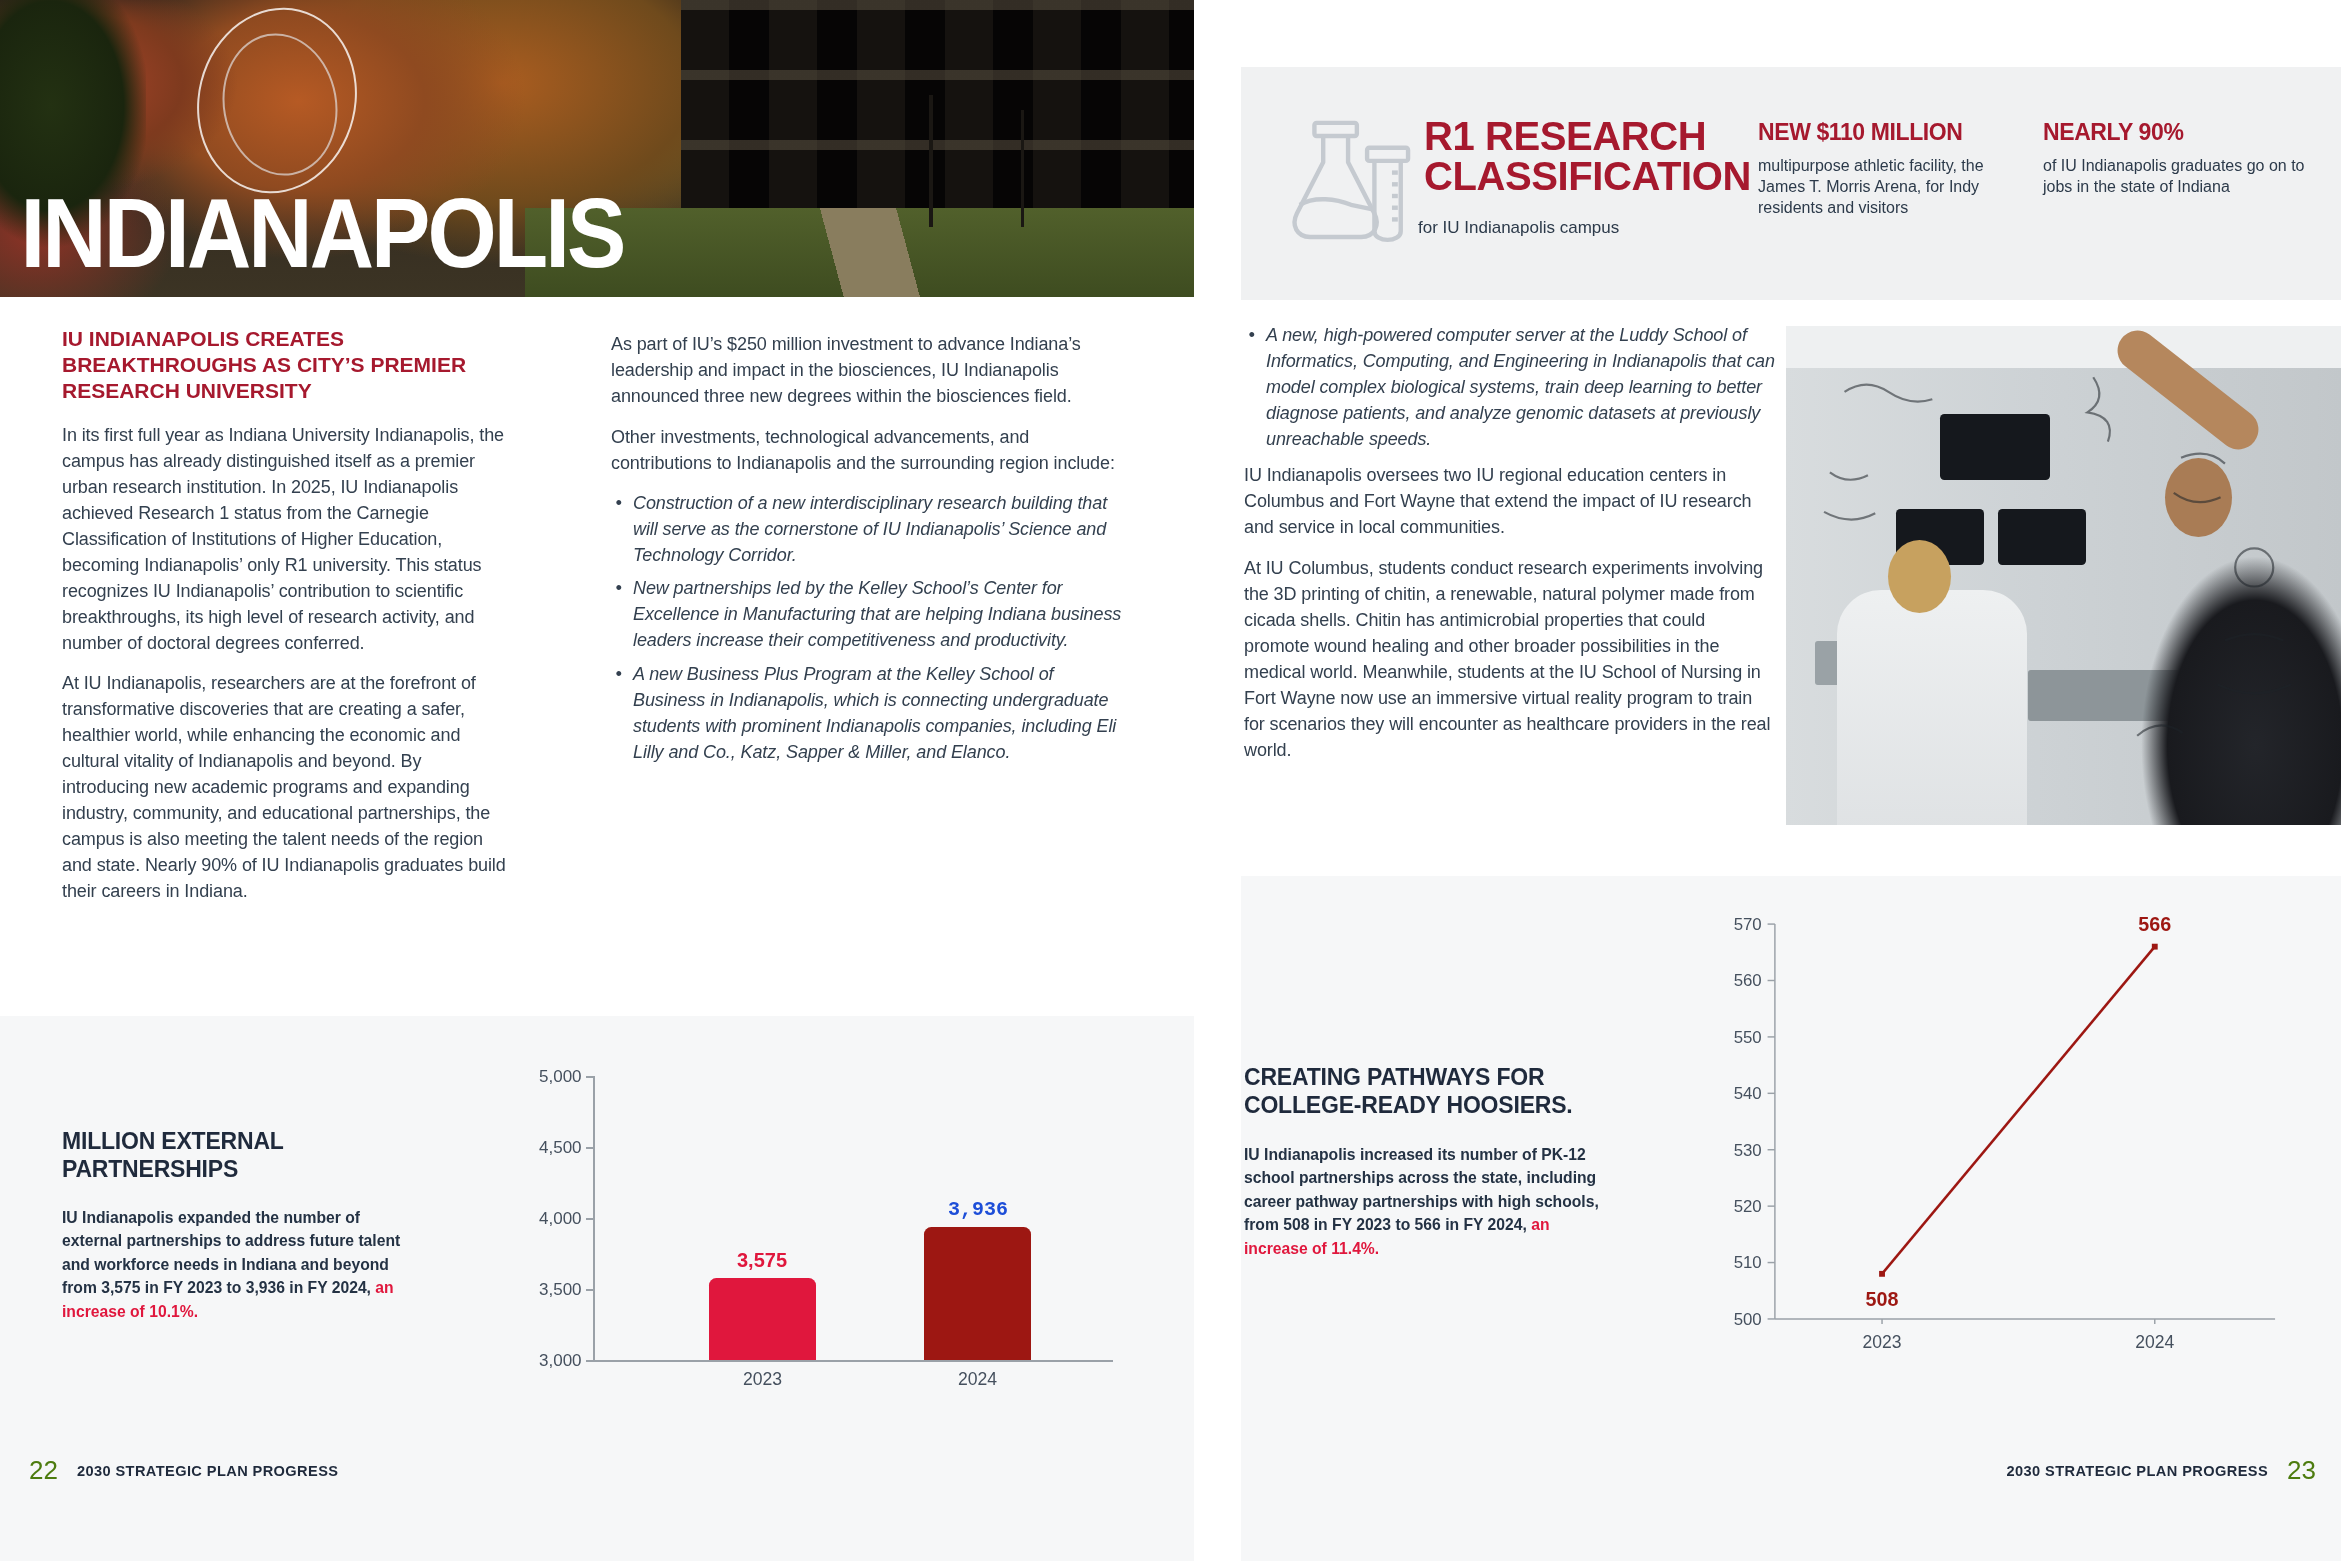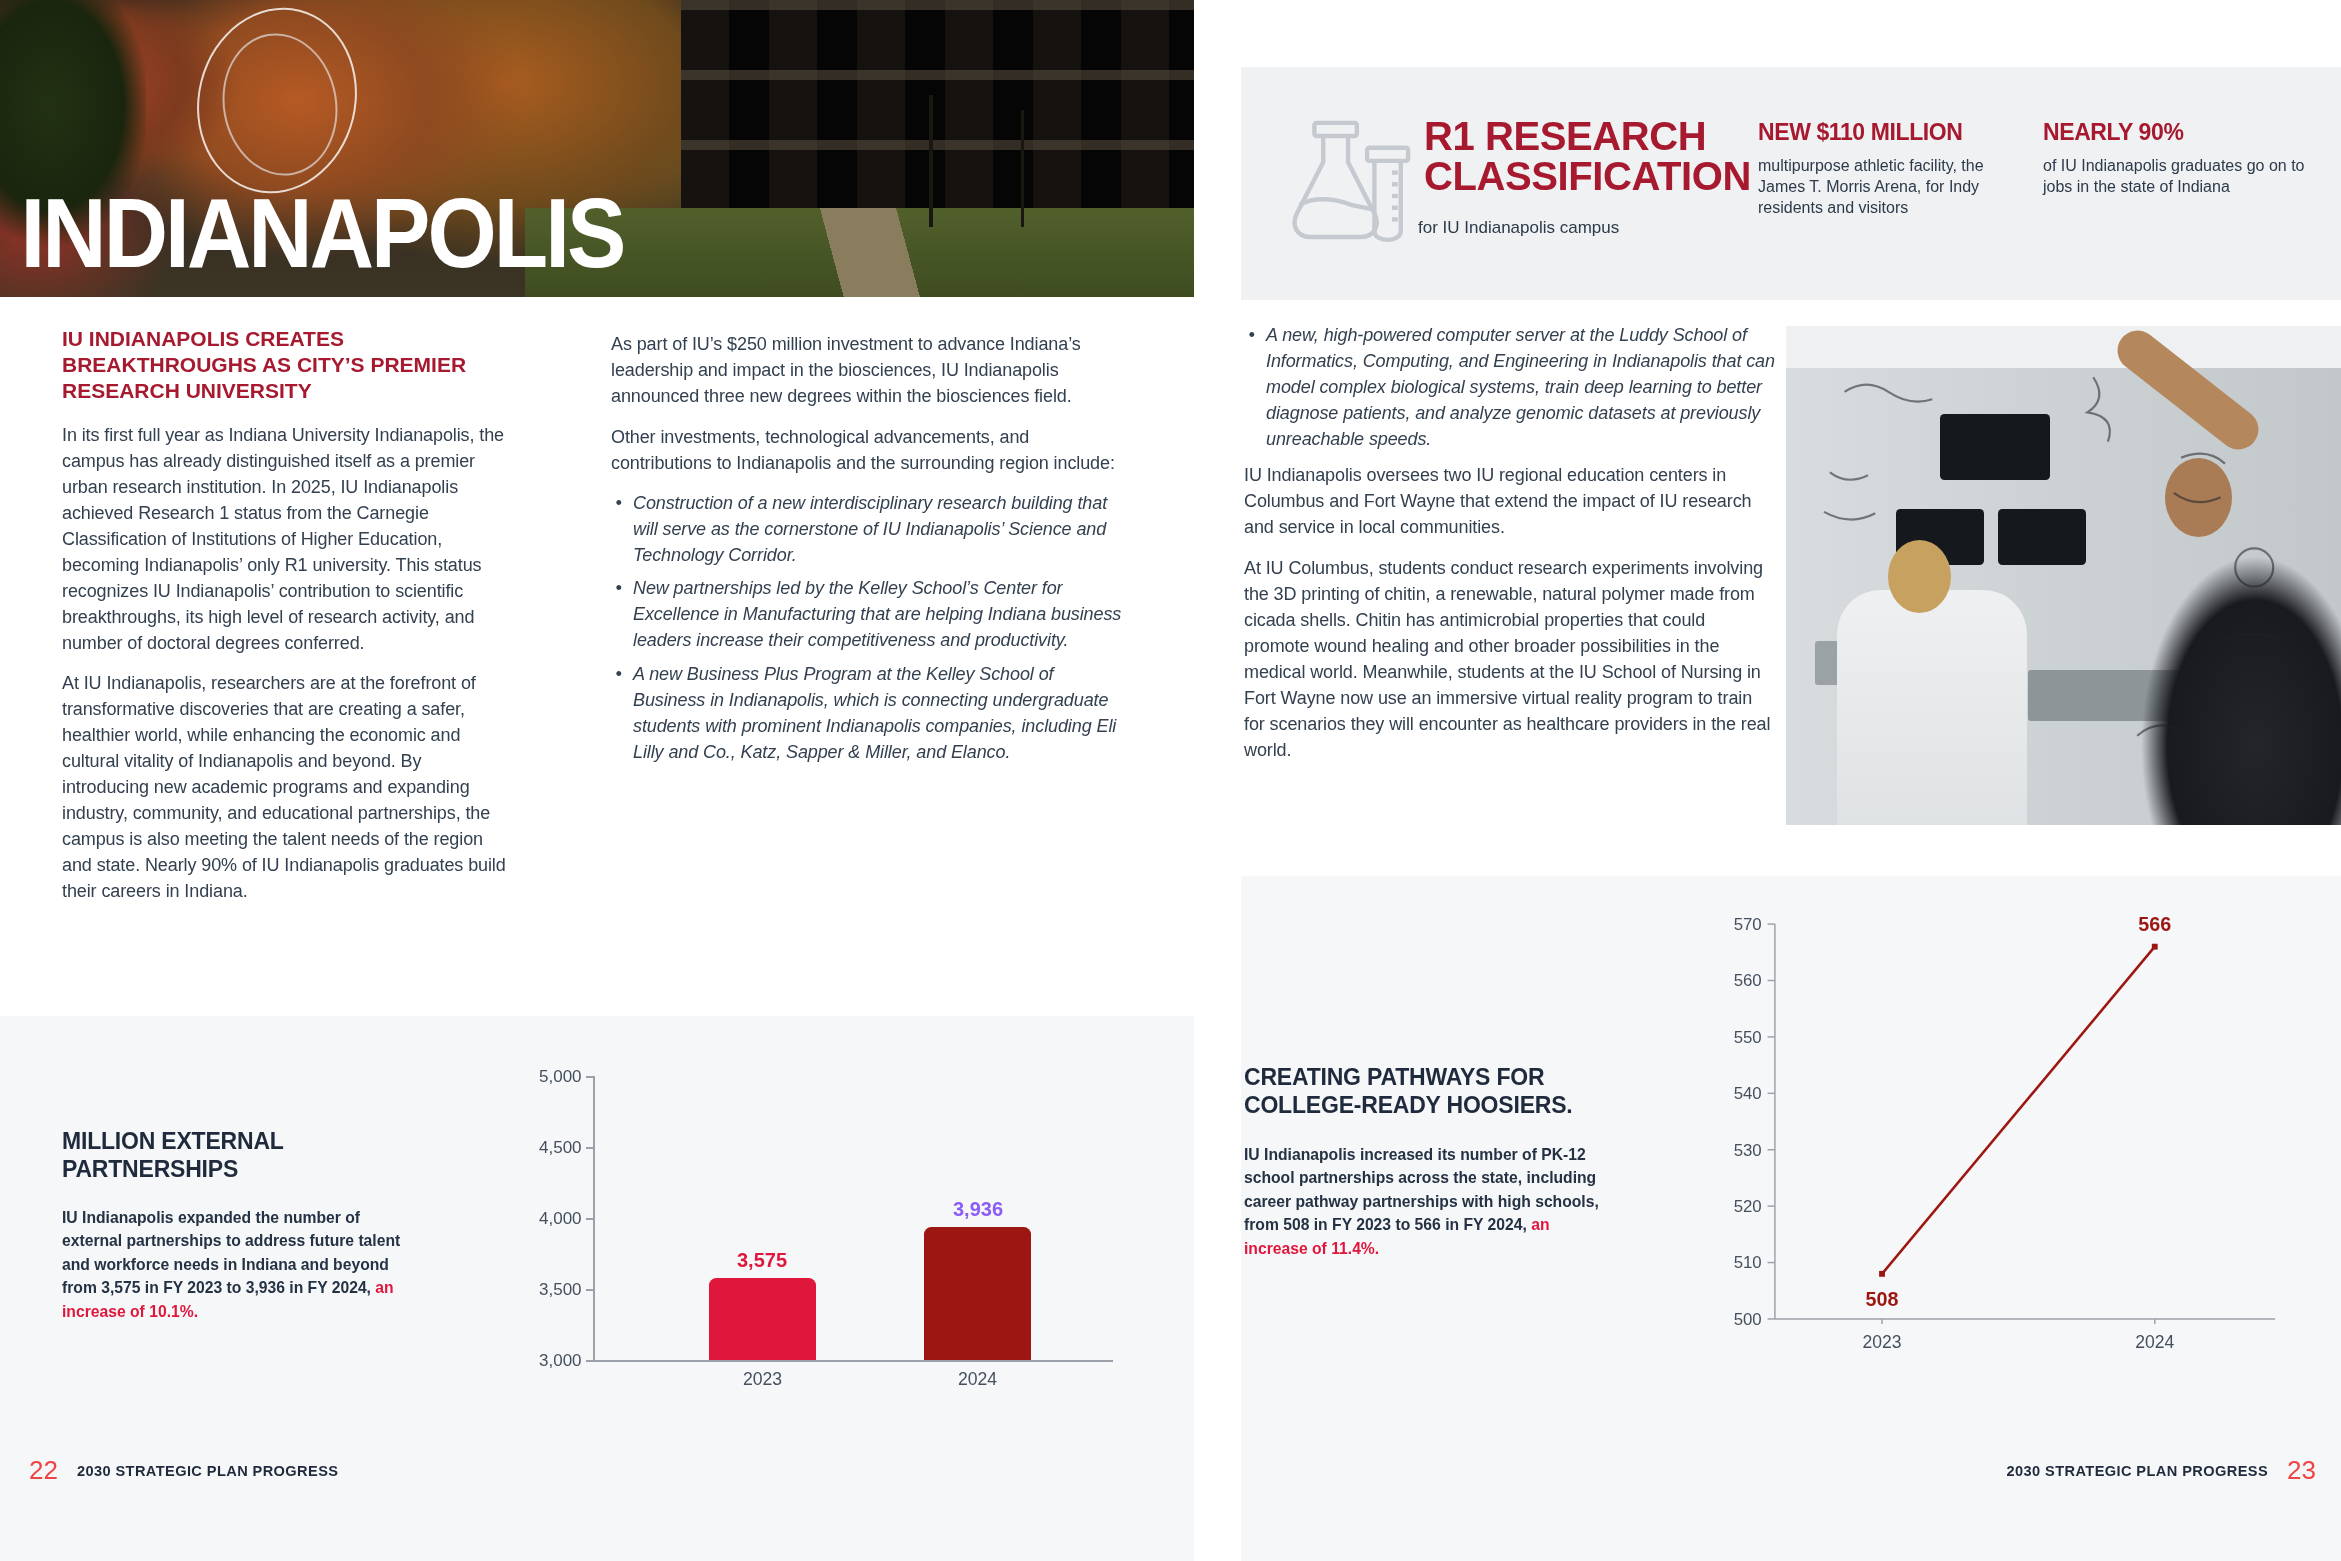--- a/index.html
+++ b/index.html
@@ -81,21 +81,21 @@
   #bar-chart{left:539px;top:1063px;width:574px;height:331px;}
   #line-chart{left:1713px;top:908px;width:564px;height:468px;}
   .axis{position:absolute;background:#9aa1a8;}
   .ytick-label{position:absolute;font-size:17px;color:#45505e;text-align:right;}
   .xtick-label{position:absolute;font-size:17.6px;color:#45505e;text-align:center;}
   .bar{position:absolute;border-radius:7.3px 7.3px 0 0;}
   .bar-value{position:absolute;font-size:20px;font-weight:800;text-align:center;}
 
   
   .footer{position:absolute;display:flex;align-items:center;gap:19px;color:#16243d;}
-  .footer .pn{font-size:26px;font-weight:400;color:#ef4444;}
+  .footer .pn{font-size:26px;font-weight:400;color:#4d7c0f;}
   .footer .lbl{font-size:14.6px;letter-spacing:0.4px;font-weight:600;color:#1f2a3c;}
   .footer .lbl b{font-weight:800;}
 </style>
 </head>
 <body>
 
 <div id="spread">
 
   <div class="band-stats"></div>
   <div class="band-left-bottom"></div>
@@ -199,21 +199,21 @@
       <div class="axis" style="left: 47px; top: 155px; width: 7.3px; height: 1.5px;"></div>
       <div class="ytick-label" style="left: 0px; top: 146px; width: 41px;">4,000</div>
       <div class="axis" style="left: 47px; top: 84px; width: 7.3px; height: 1.5px;"></div>
       <div class="ytick-label" style="left: 0px; top: 75px; width: 41px;">4,500</div>
       <div class="axis" style="left: 47px; top: 13px; width: 7.3px; height: 1.5px;"></div>
       <div class="ytick-label" style="left: 0px; top: 4.4px; width: 41px;">5,000</div>
       <div class="bar" style="left: 170px; top: 215px; width: 107px; height: 82px; background: rgb(224, 23, 61);"></div>
       <div class="bar-value" style="left: 157px; top: 186px; width: 132px; color: rgb(224, 23, 61);">3,575</div>
       <div class="xtick-label" style="left: 165px; top: 306px; width: 117px;">2023</div>
       <div class="bar" style="left: 385px; top: 164px; width: 107px; height: 133px; background: rgb(157, 23, 18);"></div>
-      <div class="bar-value" style="left: 373px; top: 135px; width: 132px; color: #8b5cf6;">3,936</div>
+      <div class="bar-value" style="left: 373px; top: 135px; width: 132px; color: #1d4ed8; font-family: Liberation Mono, monospace;">3,936</div>
       <div class="xtick-label" style="left: 380px; top: 306px; width: 117px;">2024</div>
     </div>
 
   <div class="sec-heading" style="left:1244px;top:1063px;width:381px;">CREATING PATHWAYS FOR COLLEGE-READY HOOSIERS.</div>
   <div class="sec-copy" style="left:1244px;top:1143px;width:373px;">
     <span>IU Indianapolis increased its number of PK-12 school partnerships across the state, including career pathway partnerships with high schools, from 508 in FY 2023 to 566 in FY 2024, </span><span class="hl">an increase of 11.4%.</span>
   </div>
 
   <div class="chart" id="line-chart"><svg width="564" height="468" viewBox="0 0 770 640">
         <line x1="84" y1="22" x2="84" y2="562" stroke="#9aa1a8" stroke-width="2"></line>

